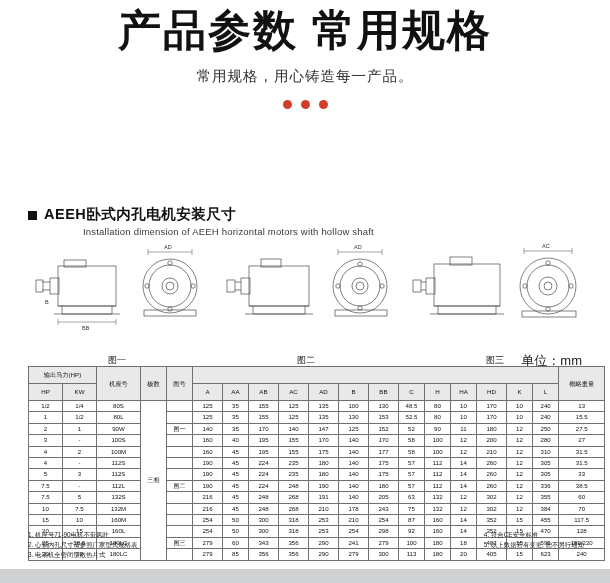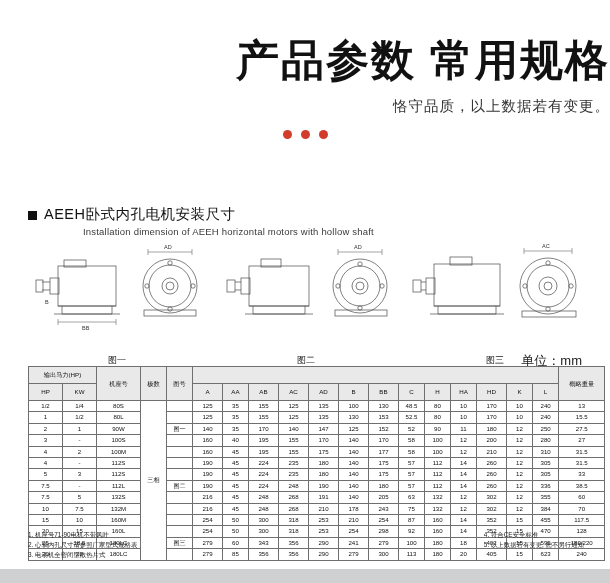--- a/index.html
+++ b/index.html
@@ -4,42 +4,42 @@
 <style>
   html,body{margin:0;padding:0;}
   body{
     width:610px;height:583px;background:#fff;
     font-family:"Liberation Sans","DejaVu Sans",sans-serif;
     color:#1a1a1a;overflow:hidden;position:relative;
   }
   .page{width:610px;height:583px;position:relative;}
 
   
-  .header{padding-top:38px;text-align:right;}
+  .header{padding-top:8px;text-align:center;}
   .title{
     font-size:43px;font-weight:bold;letter-spacing:2px;color:#111;
     line-height:1.05;
   }
   .subtitle{
     margin-top:14px;font-size:14.5px;color:#333;letter-spacing:1px;
   }
   .dots{margin-top:14px;display:flex;justify-content:center;gap:9px;}
   .dots span{
     display:block;width:9px;height:9px;border-radius:50%;background:#d23c2a;
   }
 
   
   .section{
     position:absolute;left:28px;top:205px;width:556px;
   }
   .sec-head{display:flex;align-items:flex-start;gap:7px;}
   .sq{
     width:9px;height:9px;background:#111;margin-top:6px;flex:0 0 auto;
   }
-  .sec-cn{font-size:14.5px;font-weight:normal;color:#111;letter-spacing:.5px;}
+  .sec-cn{font-size:14.5px;font-weight:bold;color:#111;letter-spacing:.5px;}
   .sec-en{font-size:9.5px;color:#3a3a3a;margin-top:2px;letter-spacing:.2px;padding-left:39px;}
 
   
   .figs{
     position:absolute;left:28px;top:238px;width:556px;height:115px;
     display:flex;justify-content:space-between;
   }
   .fig{width:178px;height:100%;position:relative;}
   .fig svg{display:block;}
   .figcap{
@@ -75,21 +75,21 @@
     position:absolute;left:0;bottom:0;width:610px;height:14px;background:#cfd0d2;
   }
 </style>
 </head>
 <body>
 
 <div class="page">
 
   <div class="header">
     <div class="title">产品参数 常用规格</div>
-    <div class="subtitle">恪守品质，以上数据若有变更。</div>
+    <div class="subtitle">常用规格，用心铸造每一产品。</div>
     <div class="dots">
       <span></span>
       <span></span>
       <span></span>
     </div>
   </div>
 
   <div class="section">
     <div class="sec-head">
       <div class="sq"></div>

